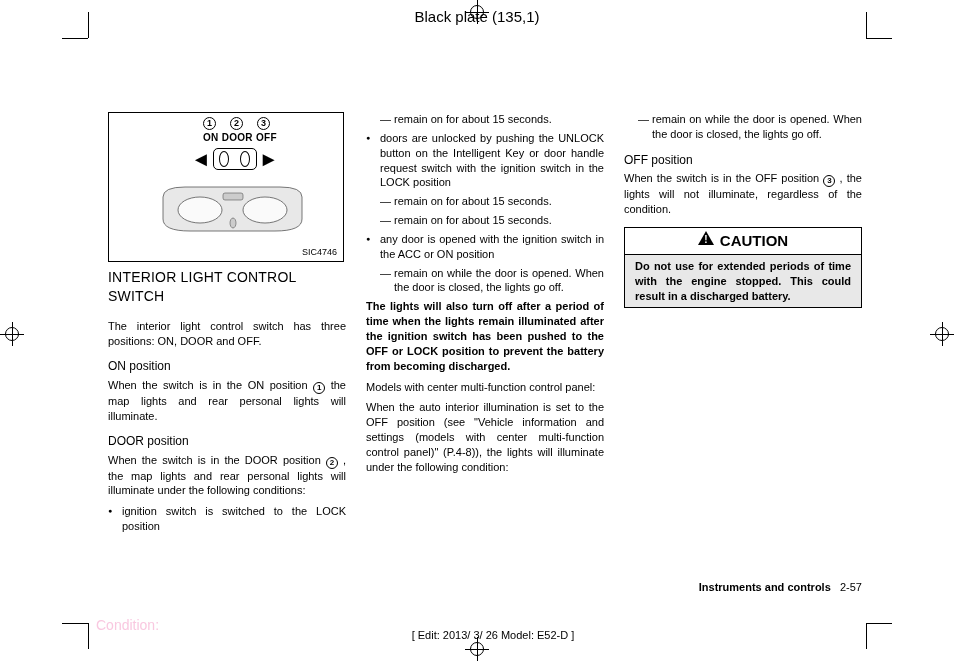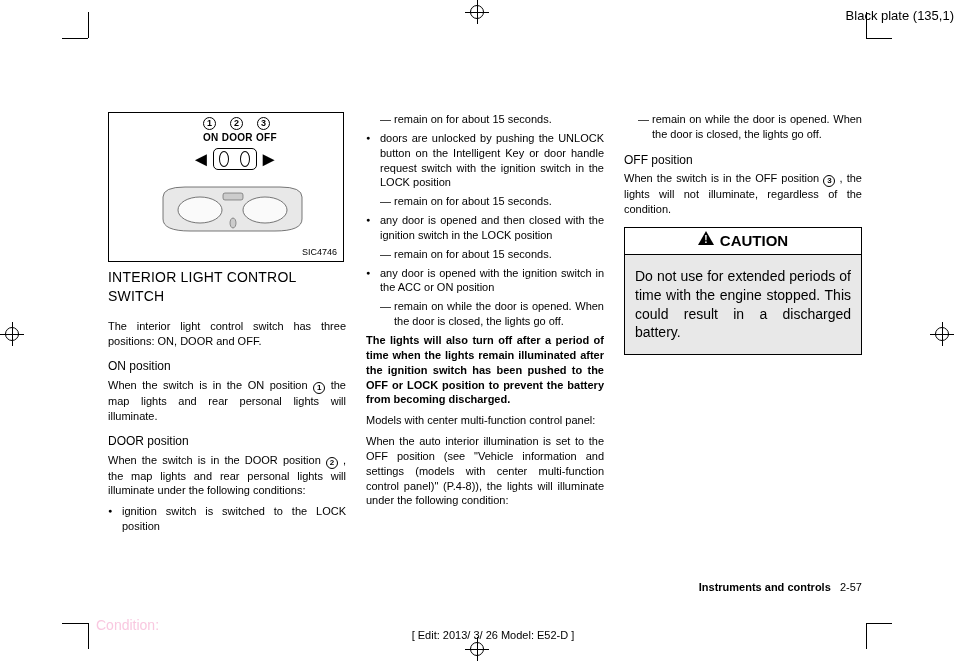--- a/index.html
+++ b/index.html
@@ -11,22 +11,22 @@
     font-size: 11px;
     color: #000;
     position: relative;
     overflow: hidden;
   }
   .page-header {
     position: absolute;
     top: 8px;
     left: 0;
     width: 100%;
-    text-align: right;
-    font-size: 13px;
+    text-align: center;
+    font-size: 15px;
   }
   .columns {
     position: absolute;
     top: 112px;
     left: 108px;
     width: 756px;
     display: flex;
     gap: 20px;
   }
   .col {
@@ -153,24 +153,24 @@
     font-size: 15px;
     font-weight: bold;
     display: flex;
     justify-content: center;
     align-items: center;
     gap: 6px;
   }
   .warn-icon { font-size: 14px; }
   .caution-body {
     background: #e8e8e8;
-    padding: 12px 10px;
-    font-weight: normal;
+    padding: 4px 10px;
+    font-weight: bold;
     text-align: justify;
-    font-size: 14px;
+    font-size: 11px;
   }
   .footer-section {
     position: absolute;
     bottom: 68px;
     right: 92px;
     font-size: 11px;
   }
   .footer-edit {
     position: absolute;
     bottom: 20px;
@@ -294,23 +294,20 @@
       <li>ignition switch is switched to the LOCK position</li>
     </ul>
   </div>
 
   <div class="col">
     <div class="dash-item">remain on for about 15 seconds.</div>
     <ul>
       <li>doors are unlocked by pushing the UNLOCK button on the Intelligent Key or door handle request switch with the ignition switch in the LOCK position</li>
     </ul>
     <div class="dash-item">remain on for about 15 seconds.</div>
-    <ul>
-      <li>any door is opened and then closed with the ignition switch in the LOCK position</li>
-    </ul>
     <div class="dash-item">remain on for about 15 seconds.</div>
     <ul>
       <li>any door is opened with the ignition switch in the ACC or ON position</li>
     </ul>
     <div class="dash-item">remain on while the door is opened. When the door is closed, the lights go off.</div>
 
     <p class="bold">The lights will also turn off after a period of time when the lights remain illuminated after the ignition switch has been pushed to the OFF or LOCK position to prevent the battery from becoming discharged.</p>
     <p>Models with center multi-function control panel:</p>
     <p>When the auto interior illumination is set to the OFF position (see "Vehicle information and settings (models with center multi-function control panel)" (P.4-8)), the lights will illuminate under the following condition:</p>
   </div>

